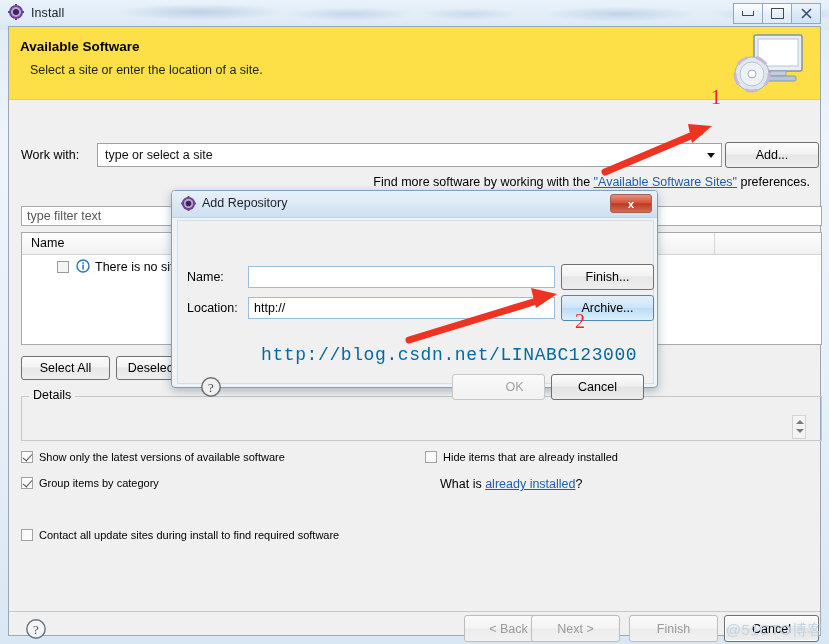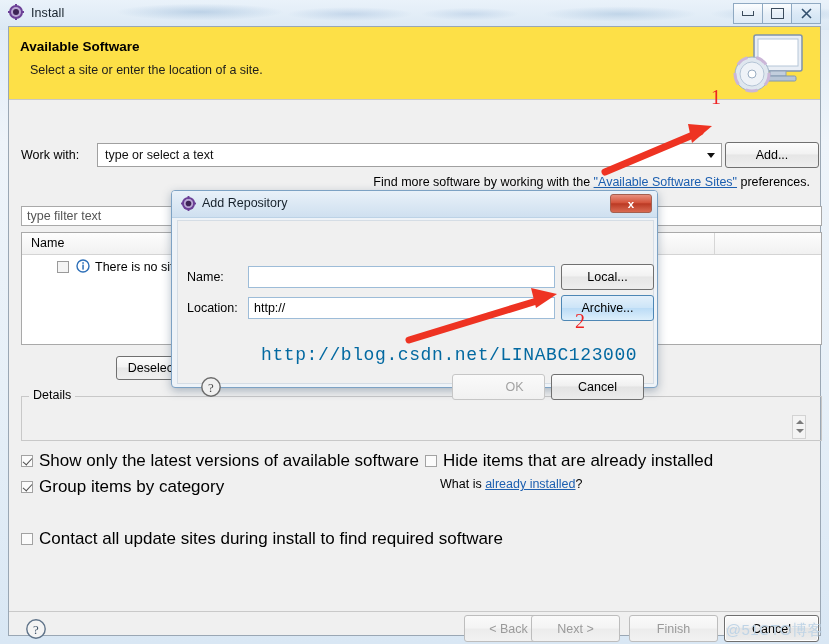--- a/index.html
+++ b/index.html
@@ -120,21 +120,21 @@
   }
   #details-spin{
     position:absolute;right:14px;top:388px;width:14px;height:24px;
     background:#f4f4f4;border:1px solid #d3d3d3;box-sizing:border-box;
   }
   .spin-up,.spin-dn{position:absolute;left:3px;width:0;height:0;
     border-left:4px solid transparent;border-right:4px solid transparent;}
   .spin-up{top:4px;border-bottom:4px solid #7b7b7b;}
   .spin-dn{top:13px;border-top:4px solid #7b7b7b;}
   
-  .optrow{position:absolute;display:flex;align-items:center;font-size:17px;}
+  .optrow{position:absolute;display:flex;align-items:center;font-size:11px;}
   .cb{
     width:12px;height:12px;border:1px solid #a2a2a2;background:#fbfbfb;
     margin-right:6px;box-sizing:border-box;position:relative;flex:none;
   }
   .cb.checked:after{
     content:"";position:absolute;left:3px;top:0px;width:4px;height:8px;
     border:solid #4d4d4d;border-width:0 1.6px 1.6px 0;transform:rotate(42deg);
   }
   #opt-0{left:12px;top:424px;}
   #opt-1{left:12px;top:450px;}
@@ -291,21 +291,21 @@
             <circle cx="24" cy="42" r="17" fill="none" stroke="#cbb6d8" stroke-width="3" stroke-dasharray="12 9"></circle>
             <circle cx="24" cy="42" r="12" fill="#eef2f7" stroke="#b5c5d6"></circle>
             <circle cx="24" cy="42" r="4" fill="#ffffff" stroke="#9aadc2"></circle>
           </g>
         </svg>
       </span>
     </div>
 
     <span id="workwith-label">Work with:</span>
     <div id="workwith-combo">
-      <span id="workwith-value">type or select a text</span>
+      <span id="workwith-value">type or select a site</span>
       <span id="combo-arrow"></span>
     </div>
     <div id="add-button">Add...</div>
 
     <div id="findmore">
       <span>Find more software by working with the </span><a href="#">"Available Software Sites"</a><span> preferences.</span>
     </div>
 
     <div id="filter-box">
       <span id="filter-text">type filter text</span>
@@ -323,20 +323,21 @@
           <svg width="14" height="14" viewBox="0 0 14 14">
             <circle cx="7" cy="7" r="6" fill="#ffffff" stroke="#2d6fb8" stroke-width="1.4"></circle>
             <rect x="6.3" y="5.6" width="1.5" height="5" fill="#2d6fb8"></rect>
             <rect x="6.3" y="3.2" width="1.5" height="1.6" fill="#2d6fb8"></rect>
           </svg>
         </span>
         <span id="row-0-label">There is no site</span>
       </div>
     </div>
 
+    <div class="sel-btn" id="select-all">Select All</div>
     <div class="sel-btn" id="deselect-all">Deselect All</div>
 
     <div id="details-group"></div>
     <span id="details-legend">Details</span>
     <div id="details-spin">
       <span class="spin-up"></span>
       <span class="spin-dn"></span>
     </div>
 
     <label class="optrow" id="opt-0">
@@ -386,21 +387,21 @@
               <rect x="13" y="7" width="3" height="2"></rect>
           </g>
         </svg>
       </span>
       <span id="modal-title">Add Repository</span>
       <div id="modal-close">x</div>
     </div>
     <div id="modal-body">
       <span class="mlabel" id="name-label">Name:</span>
       <div class="mfield" id="name-field"></div>
-      <div class="mbtn" id="btn-local">Local...</div>
+      <div class="mbtn" id="btn-local">Finish...</div>
 
       <span class="mlabel" id="loc-label">Location:</span>
       <div class="mfield" id="loc-field">
         <span id="loc-value">http://</span>
       </div>
       <div class="mbtn" id="btn-archive">Archive...</div>
 
       <div id="watermark">http://blog.csdn.net/LINABC123000</div>
 
       <span id="help-modal">

